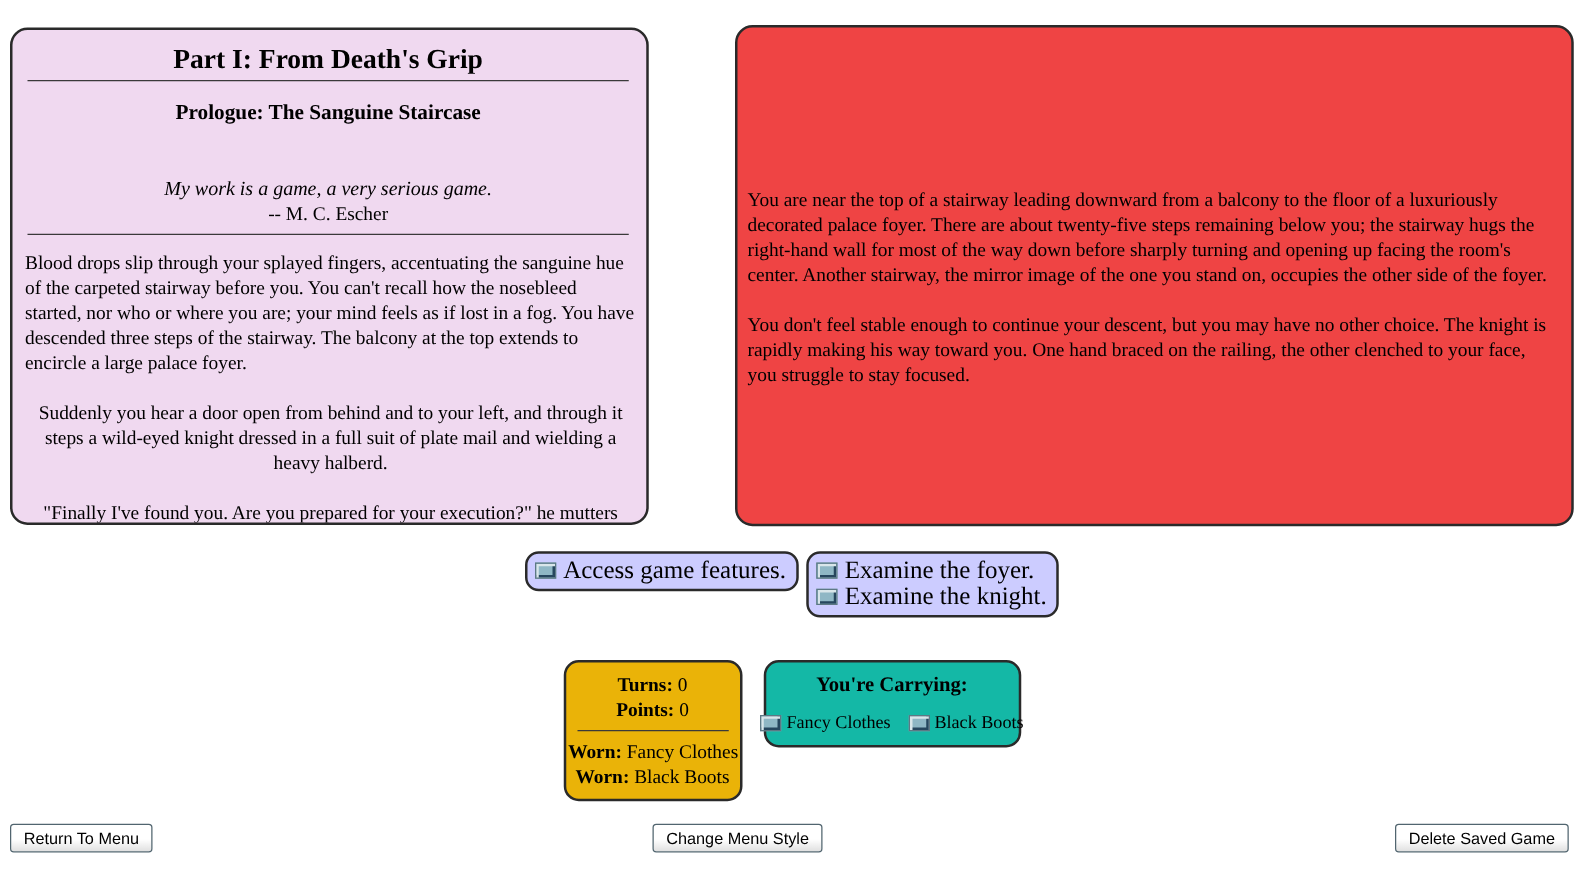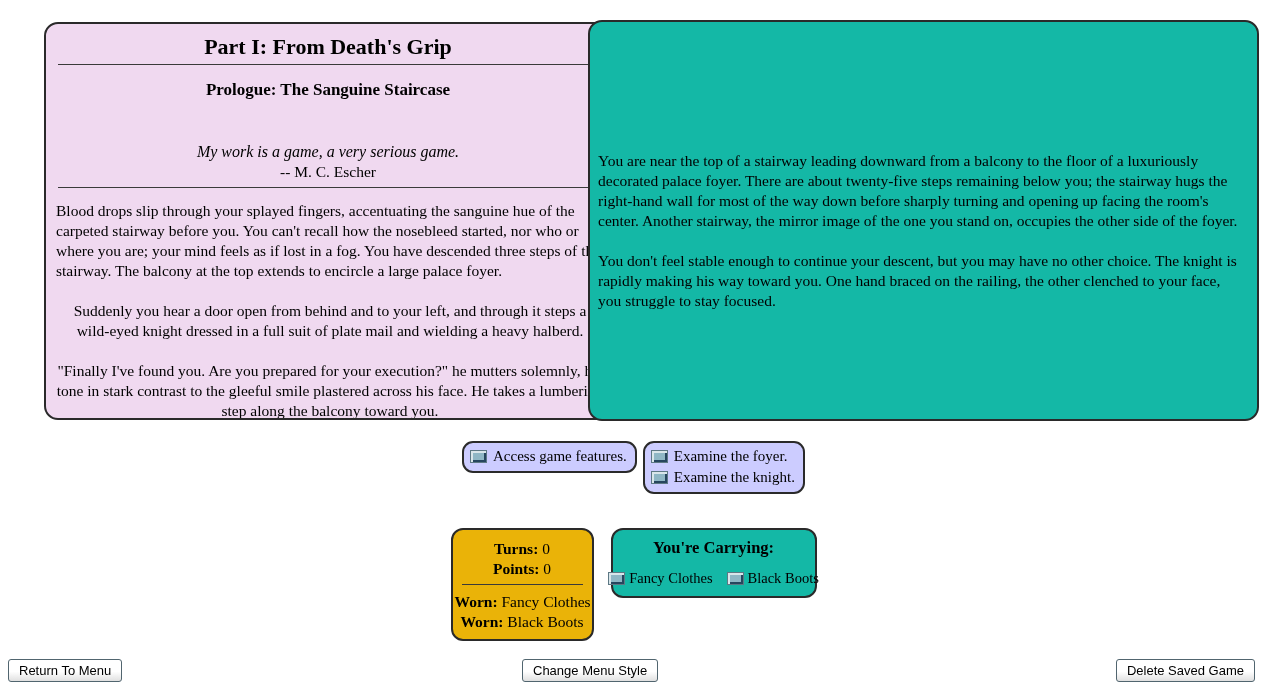--- a/index.html
+++ b/index.html
@@ -1,41 +1,41 @@
 <!DOCTYPE html>
 <html><head>
 <meta charset="utf-8">
 <style>
   html,body{margin:0;padding:0;background:#ffffff;}
   .stage{position:relative;width:1267px;height:696px;background:#ffffff;overflow:hidden;
          font-family:"Liberation Serif", serif;color:#000;}
 
   
   .panel{position:absolute;box-sizing:border-box;border:2px solid #2a2a2a;border-radius:14px;overflow:hidden;}
-  .story-panel{left:8px;top:22px;width:570px;height:398px;background:#F0D9F0;padding:4px 6px 4px 4px;margin-left:36px;}
-  .room-panel{left:588px;top:20px;width:671px;height:401px;background:#14b8a6;
+  .story-panel{left:8px;top:22px;width:511px;height:398px;background:#F0D9F0;padding:4px 6px 4px 4px;}
+  .room-panel{left:588px;top:20px;width:671px;height:401px;background:#ef4444;
               display:flex;flex-direction:column;justify-content:center;
               padding:20px 10px 0 8px;font-size:15.5px;line-height:20px;}
   .room-panel p{margin:10px 0;}
 
   .story-title{font-size:22px;font-weight:bold;text-align:center;margin:6px 0 4px;line-height:26px;}
   .story-panel hr,.status-panel hr{border:none;border-top:1px solid #3a3a3a;margin:2px 8px;}
   .story-subtitle{font-size:17px;font-weight:bold;text-align:center;margin:16px 0 0;line-height:18px;}
   .story-quote{font-size:16px;font-style:italic;text-align:center;margin:44px 0 0;line-height:18px;}
   .story-quote-attr{font-size:15.5px;text-align:center;margin:2px 0 6px;line-height:18px;}
   .story-body{padding:0 2px 0 6px;font-size:15.5px;line-height:20px;}
   .story-body p{margin:13px 0 0;}
   .story-body p + p{margin-top:20px;text-align:center;}
 
   
   .options-row{position:absolute;top:441px;left:0;width:100%;
                display:flex;justify-content:center;align-items:flex-start;gap:6px;}
   .option-group{background:#CCCCFF;border:2px solid #2a2a2a;border-radius:11px;
                 padding:3px 8px 4px 6px;}
-  .option{display:flex;align-items:center;gap:6px;line-height:21px;font-size:15px;
+  .option{display:flex;align-items:center;gap:6px;line-height:21px;font-size:20px;
           white-space:nowrap;cursor:pointer;}
 
   .btn-icon{display:inline-block;width:15px;height:11px;background:#8FB7C5;
             border:1px solid #5d7884;flex:0 0 auto;
             box-shadow:inset 2px 2px 0 #d9e6ea, inset -2px -2px 0 #26465e;}
 
   
   .status-row{position:absolute;top:528px;left:0;width:100%;
               display:flex;justify-content:center;align-items:flex-start;gap:17px;}
   .status-panel{box-sizing:border-box;background:#eab308;border:2px solid #2a2a2a;border-radius:12px;

